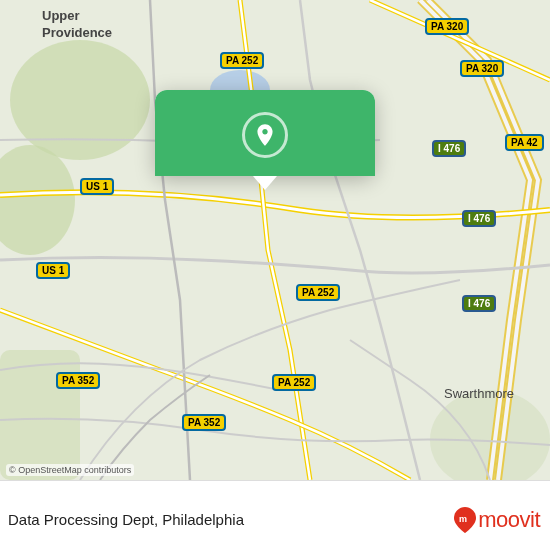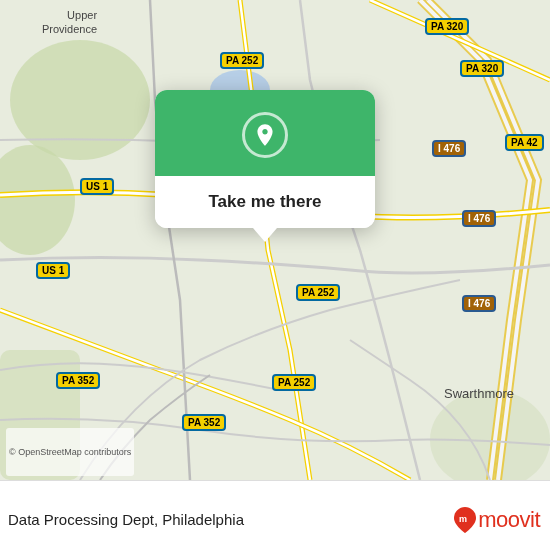--- a/index.html
+++ b/index.html
@@ -94,21 +94,21 @@
       background: #f5d000;
       border: 2px solid #0369a1;
       border-radius: 4px;
       font-size: 10px;
       font-weight: bold;
       color: #000;
       padding: 1px 4px;
       white-space: nowrap;
     }
     .road-badge.blue {
-      background: #a16207;
+      background: #4d7c0f;
       color: #fff;
       border-color: #2a5a90;
     }
 
     
     #bottom-bar {
       position: relative;
       width: 550px;
       height: 78px;
       background: #fff;
@@ -142,21 +142,21 @@
       color: #222;
     }
 
     .osm-credit {
       position: absolute;
       bottom: 4px;
       left: 6px;
       font-size: 9px;
       color: #555;
       background: rgba(255,255,255,0.7);
-      padding: 19px 3px;
+      padding: 1px 3px;
       border-radius: 3px;
     }
   </style>
 </head>
 <body>
 
 <div id="map-container">
 
   <svg id="map-svg" viewBox="0 0 550 480" xmlns="http://www.w3.org/2000/svg">
 
@@ -206,35 +206,34 @@
   <div class="road-badge" style="top:178px;left:80px;">US 1</div>
   <div class="road-badge blue" style="top:140px;left:432px;">I 476</div>
   <div class="road-badge blue" style="top:210px;left:462px;">I 476</div>
   <div class="road-badge blue" style="top:295px;left:462px;">I 476</div>
   <div class="road-badge" style="top:262px;left:36px;">US 1</div>
   <div class="road-badge" style="top:284px;left:296px;">PA 252</div>
   <div class="road-badge" style="top:372px;left:56px;">PA 352</div>
   <div class="road-badge" style="top:374px;left:272px;">PA 252</div>
   <div class="road-badge" style="top:414px;left:182px;">PA 352</div>
 
-  <div style="position:absolute;top:8px;left:42px;font-size:11px;color:#444;font-weight:400;line-height:1.3;text-align:right;">
+  <div style="position:absolute;top:8px;left:42px;font-size:13px;color:#444;font-weight:700;line-height:1.3;text-align:left;">
     Upper<br>Providence
   </div>
   <div style="position:absolute;top:386px;left:444px;font-size:13px;color:#444;font-weight:400;">Swarthmore</div>
 
   <div class="popup-card">
     <div class="popup-top">
       <div class="location-icon-circle">
         <span class="location-pin"></span>
         <svg width="26" height="26" viewBox="0 0 24 24" fill="white" xmlns="http://www.w3.org/2000/svg">
           <path d="M12 2C8.13 2 5 5.13 5 9c0 5.25 7 13 7 13s7-7.75 7-13c0-3.87-3.13-7-7-7zm0 9.5c-1.38 0-2.5-1.12-2.5-2.5s1.12-2.5 2.5-2.5 2.5 1.12 2.5 2.5-1.12 2.5-2.5 2.5z"></path>
         </svg>
       </div>
     </div>
-    <button class="popup-btn">Take me there</button>
   </div>
 
   <div class="osm-credit">
     <span>© OpenStreetMap contributors</span>
   </div>
 </div>
 
 <div id="bottom-bar">
   <div class="bottom-title">Data Processing Dept, Philadelphia</div>
 

